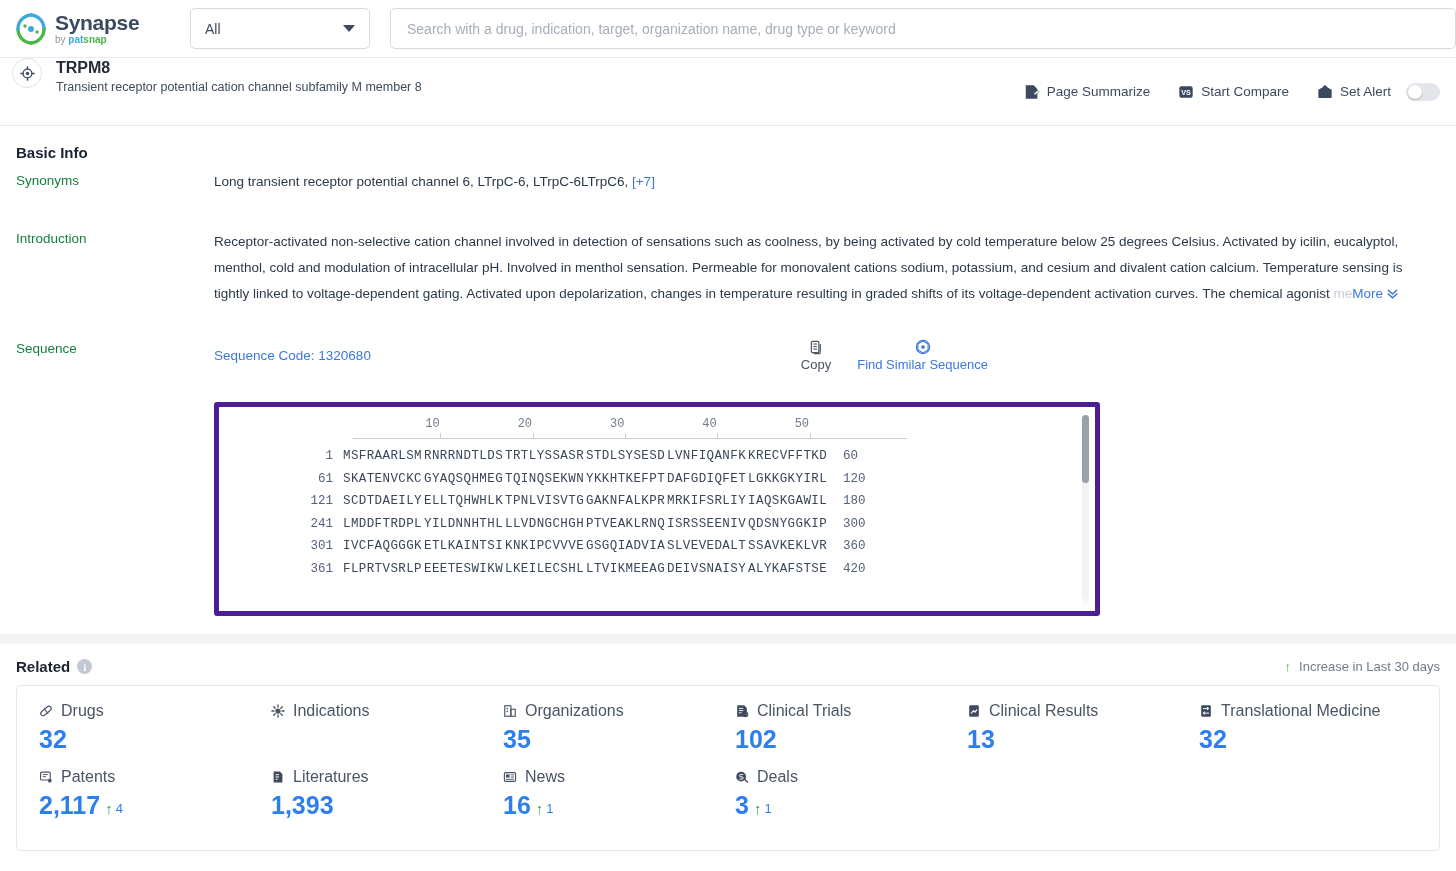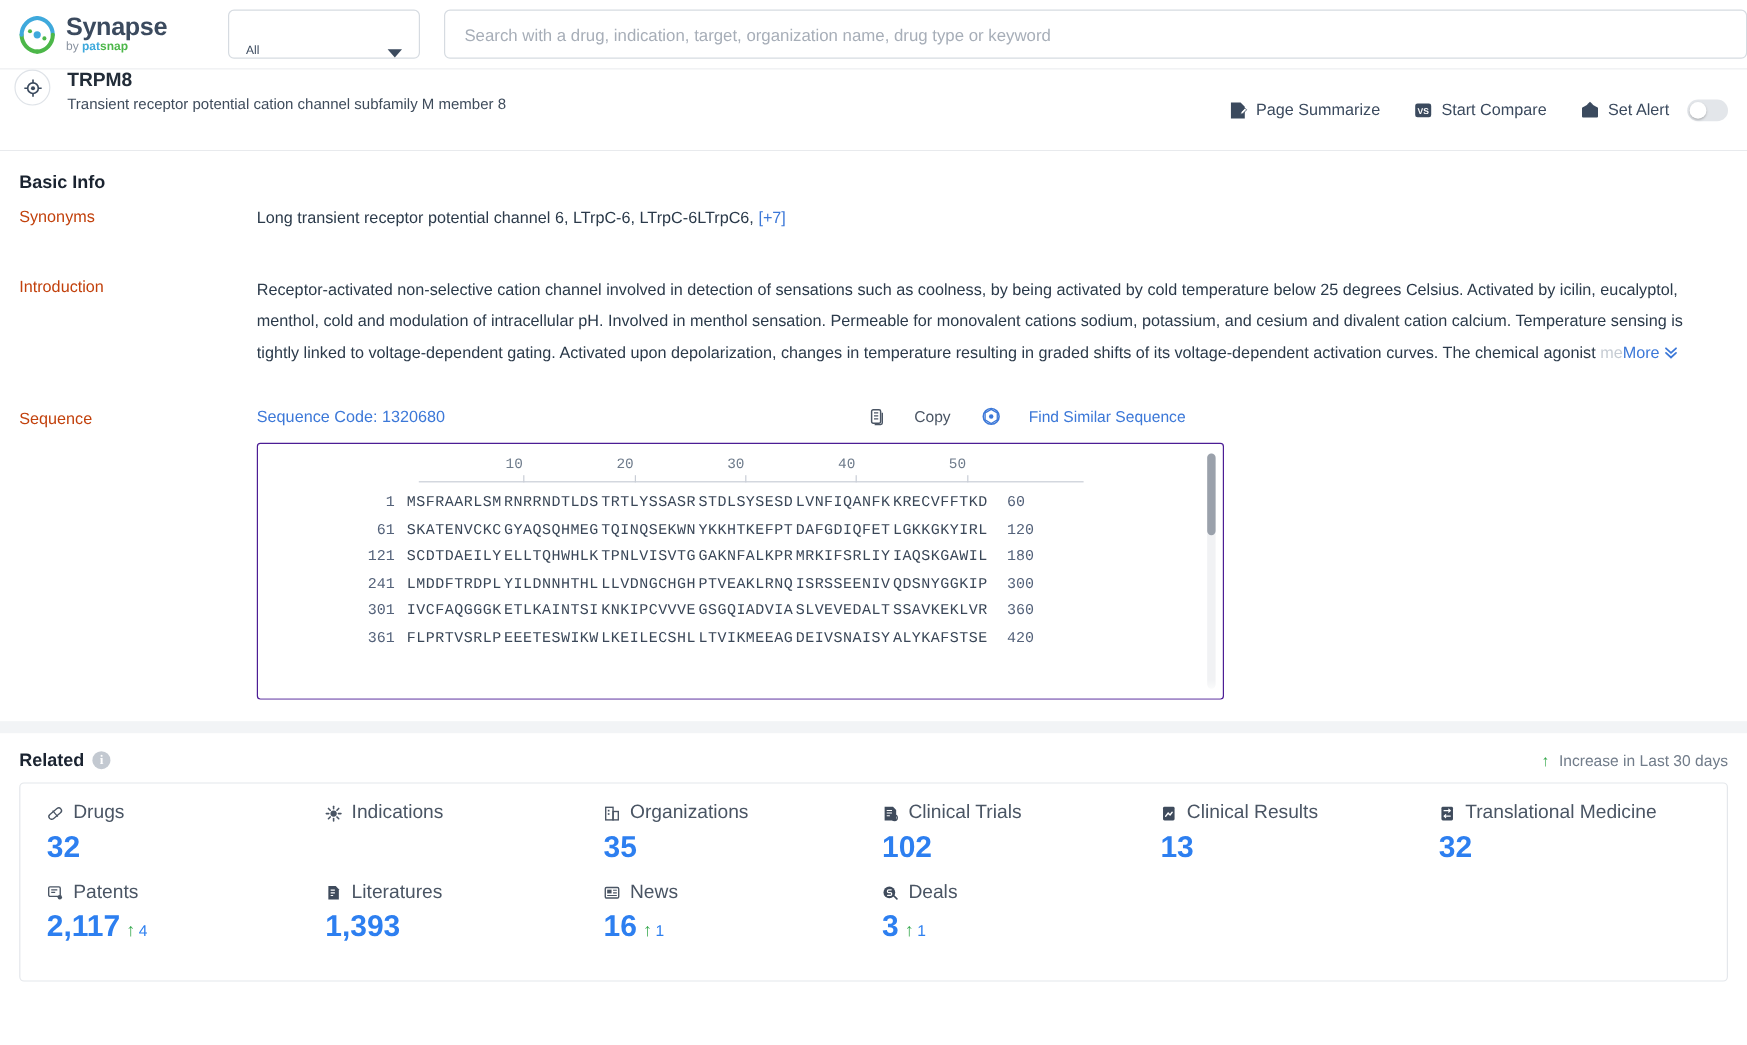--- a/index.html
+++ b/index.html
@@ -26,25 +26,25 @@
   .logo-text { margin-left: 7px; line-height: 1; }
   .logo-title {
     font-size: 21px; font-weight: 700; color: #3b4a5e; letter-spacing: -0.3px;
   }
   .logo-sub { font-size: 10px; margin-top: 2px; color: #8a93a0; font-weight: 700; }
   .logo-sub .by { color: #8a93a0; font-weight: 400; }
   .logo-sub .pat { color: #3fa9dc; }
   .logo-sub .snap { color: #4cb749; }
 
   .scope-select {
-    width: 160px; height: 41px;
+    width: 180px; height: 41px;
     border: 1px solid #d6dbe1; border-radius: 5px;
-    display: flex; align-items: flex-end; justify-content: space-between;
+    display: flex; align-items: center; justify-content: space-between;
     padding: 0 14px; margin-left: 16px;
-    font-size: 10px; color: #3b4a5e; background: #fff;
+    font-size: 14px; color: #3b4a5e; background: #fff;
     cursor: pointer;
   }
   .caret {
     width: 0; height: 0;
     border-left: 6px solid transparent; border-right: 6px solid transparent;
     border-top: 7px solid #3b4a5e;
   }
   .search-box {
     flex: 1; height: 41px; margin-left: 20px; margin-right: 0;
     border: 1px solid #d6dbe1; border-radius: 5px;
@@ -79,45 +79,45 @@
     content: ""; position: absolute; left: 2px; top: 2px;
     width: 14px; height: 14px; border-radius: 50%; background: #fff;
     box-shadow: 0 1px 2px rgba(0,0,0,.25);
   }
 
   
   .page { padding: 0 16px; background: #fff; }
   .sec-title { font-size: 15px; font-weight: 700; color: #1a2330; padding: 18px 0 10px 0; }
 
   .row { display: flex; align-items: flex-start; margin-bottom: 4px; }
-  .row-label { width: 198px; flex: 0 0 198px; font-size: 13.5px; color: #c2410c; padding-top: 2px; }
+  .row-label { width: 198px; flex: 0 0 198px; font-size: 13.5px; color: #15803d; padding-top: 2px; }
   .row-body { flex: 1; font-size: 13.5px; color: #2b3a4a; }
 
   .syn { line-height: 22px; }
   .syn .more-link { color: #3c78d8; cursor: pointer; }
 
   .intro { line-height: 26px; position: relative; }
   .intro .fade { color: #c6ccd3; }
   .intro .more {
     color: #3c78d8; cursor: pointer; white-space: nowrap;
   }
   .chev { display:inline-block; vertical-align: -2px; margin-left: 3px; }
 
   
   .seq-head { display: flex; align-items: center; }
   .seq-code { font-size: 13.5px; color: #3c78d8; cursor: pointer; }
   .seq-tools { margin-left: auto; display: flex; align-items: center; gap: 26px; padding-right: 452px; }
-  .seq-tool { display: flex; align-items: center; gap: 23px; font-size: 13px; cursor: pointer; }
+  .seq-tool { display: flex; align-items: center; gap: 2px; font-size: 13px; cursor: pointer; flex-direction: column; }
   .seq-tool.plain { color: #4a5564; }
   .seq-tool.blue { color: #3c78d8; }
 
   .seq-box {
-    margin-top: 14px;
-    width: 806px; height: 214px;
-    border: 1px solid #4c1d95; border-radius: 3px;
+    margin-top: 30px;
+    width: 886px; height: 214px;
+    border: 5px solid #4c1d95; border-radius: 3px;
     background: #fff; position: relative; overflow: hidden;
   }
   .seq-inner { padding: 10px 0 0 0; position: relative; }
   .ruler { position: relative; height: 28px; margin-left: 134px; width: 554px; }
   .ruler .tick {
     position: absolute; top: 0; font-size: 12px; color: #6f7c8c;
     font-family: "Liberation Mono", monospace;
   }
   .ruler .line {
     position: absolute; bottom: 6px; left: 0; right: 0; height: 1px; background: #c9ced6;

